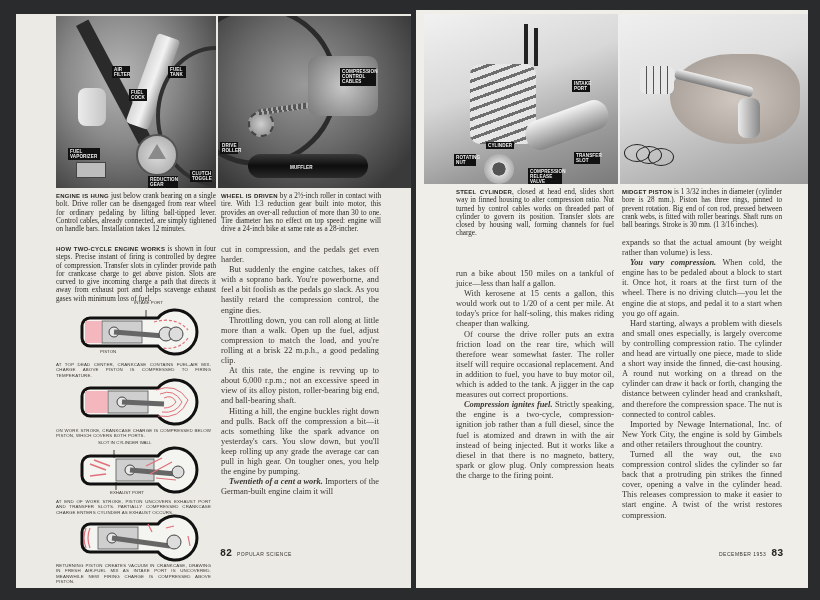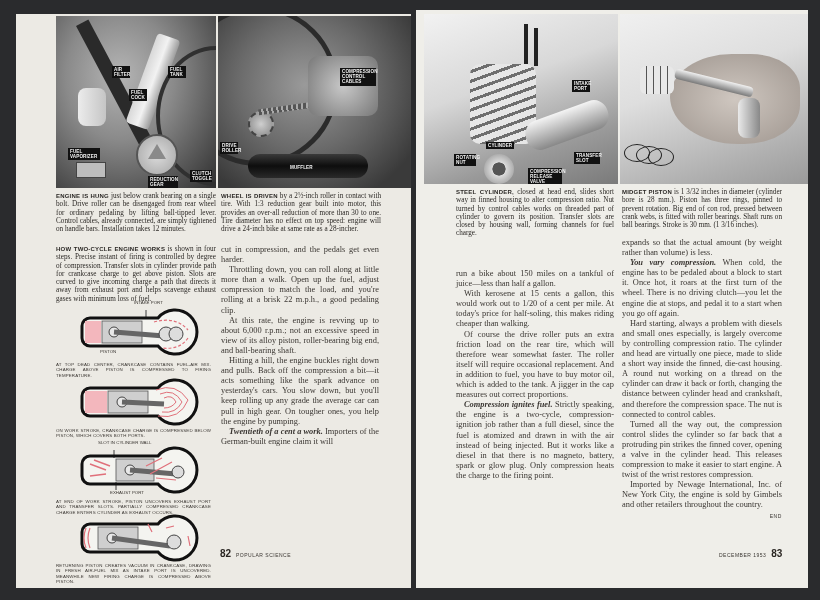--- a/index.html
+++ b/index.html
@@ -26,21 +26,21 @@
   .col p { text-indent: 8px; }
   .col p.noindent { text-indent: 0; }
   .col .sub { font-weight: bold; font-style: italic; }
 
   
   .diag-caption { position: absolute; font-family: "Liberation Sans", sans-serif; font-size: 4.4px; line-height: 5.4px;
                   text-transform: uppercase; color: #3a3632; letter-spacing: 0.15px; text-align: justify; }
   .diag-label { position: absolute; font-family: "Liberation Sans", sans-serif; font-size: 4.4px; text-transform: uppercase; color: #3a3632; white-space: nowrap; }
 
   .folio { position: absolute; font-family: "Liberation Sans", sans-serif; font-size: 5px; letter-spacing: 0.5px; color: #3a3632; text-transform: uppercase; white-space: nowrap; }
-  .folio .num { font-family: Liberation Sans, sans-serif; font-weight: bold; font-size: 10px; letter-spacing: 0; color: #2a2622; }
+  .folio .num { font-family: Liberation Mono, monospace; font-weight: bold; font-size: 10px; letter-spacing: 0; color: #2a2622; }
   .end-mark { font-family: "Liberation Sans", sans-serif; font-size: 5px; letter-spacing: 0.6px; float: right; text-transform: uppercase; }
 </style>
 </head>
 <body>
 
 <div class="page" id="page-left">
 
   <div class="photo" style="left:40px; top:2px; width:160px; height:172px;">
     <div class="photo-bg" style="background: radial-gradient(ellipse at 40% 35%, #b5b5b5 0%, #8a8a8a 40%, #4d4d4d 80%, #2e2e2e 100%);"></div>
 
@@ -139,20 +139,21 @@
       <circle cx="36" cy="24" r="5" fill="#e8e8e8" stroke="#444"></circle>
       <line x1="36" y1="24" x2="94" y2="32" stroke="#666" stroke-width="5"></line>
       <circle cx="98" cy="28" r="7" fill="#ddd" stroke="#444"></circle>
       <path d="M72 10 L76 18 M90 14 L98 12 M112 22 L114 32" stroke="#e0707a" stroke-width="1.2"></path>
     </svg>
   </div>
   <div class="diag-caption" style="left:40px; top:549px; width:155px;">Returning piston creates vacuum in crankcase, drawing in fresh air-fuel mix as intake port is uncovered. Meanwhile new firing charge is compressed above piston.</div>
 
   <div class="col" style="left:205px; top:231px; width:158px;">
     <p class="noindent">cut in compression, and the pedals get even harder.</p>
+    <p>But suddenly the engine catches, takes off with a soprano bark. You're powerborne, and feel a bit foolish as the pedals go slack. As you hastily retard the compression control, the engine dies.</p>
     <p>Throttling down, you can roll along at little more than a walk. Open up the fuel, adjust compression to match the load, and you're rolling at a brisk 22 m.p.h., a good pedaling clip.</p>
     <p>At this rate, the engine is revving up to about 6,000 r.p.m.; not an excessive speed in view of its alloy piston, roller-bearing big end, and ball-bearing shaft.</p>
     <p>Hitting a hill, the engine buckles right down and pulls. Back off the compression a bit—it acts something like the spark advance on yesterday's cars. You slow down, but you'll keep rolling up any grade the average car can pull in high gear. On tougher ones, you help the engine by pumping.</p>
     <p><span class="sub">Twentieth of a cent a work.</span><span> Importers of the German-built engine claim it will</span></p>
   </div>
 
   <div class="folio" style="left:204px; top:534px;">
     <span class="num">82</span>
     <span style="margin-left:3px;">POPULAR SCIENCE</span>
   </div>
@@ -196,21 +197,21 @@
     <p class="noindent">run a bike about 150 miles on a tankful of juice—less than half a gallon.</p>
     <p>With kerosene at 15 cents a gallon, this would work out to 1/20 of a cent per mile. At today's price for half-soling, this makes riding cheaper than walking.</p>
     <p>Of course the drive roller puts an extra friction load on the rear tire, which will therefore wear somewhat faster. The roller itself will require occasional replacement. And in addition to fuel, you have to buy motor oil, which is added to the tank. A jigger in the cap measures out correct proportions.</p>
     <p><span class="sub">Compression ignites fuel.</span><span> Strictly speaking, the engine is a two-cycle, compression-ignition job rather than a full diesel, since the fuel is atomized and drawn in with the air instead of being injected. But it works like a diesel in that there is no magneto, battery, spark or glow plug. Only compression heats the charge to the firing point.</span></p>
   </div>
 
   <div class="col" style="left:206px; top:228px; width:160px;">
     <p class="noindent">expands so that the actual amount (by weight rather than volume) is less.</p>
     <p><span class="sub">You vary compression.</span><span> When cold, the engine has to be pedaled about a block to start it. Once hot, it roars at the first turn of the wheel. There is no driving clutch—you let the engine die at stops, and pedal it to a start when you go off again.</span></p>
     <p>Hard starting, always a problem with diesels and small ones especially, is largely overcome by controlling compression ratio. The cylinder and head are virtually one piece, made to slide a short way inside the finned, die-cast housing. A round nut working on a thread on the cylinder can draw it back or forth, changing the distance between cylinder head and crankshaft, and therefore the compression space. The nut is connected to control cables.</p>
+    <p><span>Imported by Newage International, Inc. of New York City, the engine is sold by Gimbels and other retailers throughout the country.</span> <span class="end-mark">END</span></p>
     <p>Turned all the way out, the compression control slides the cylinder so far back that a protruding pin strikes the finned cover, opening a valve in the cylinder head. This releases compression to make it easier to start engine. A twist of the wrist restores compression.</p>
-    <p><span>Imported by Newage International, Inc. of New York City, the engine is sold by Gimbels and other retailers throughout the country.</span> <span class="end-mark">END</span></p>
   </div>
 
   <div class="folio" style="left:303px; top:538px;">
     <span style="margin-right:3px;">DECEMBER 1953</span>
     <span class="num">83</span>
   </div>
 </div>
 
 </body></html>

